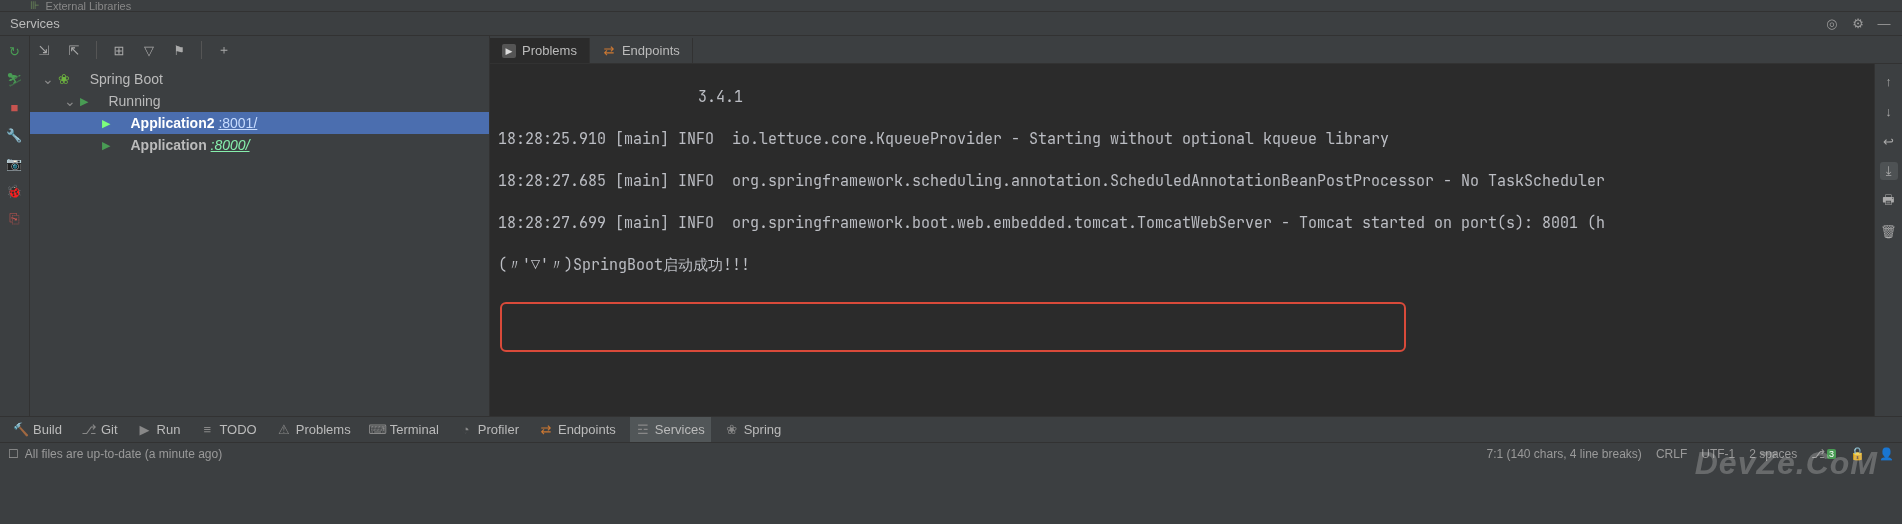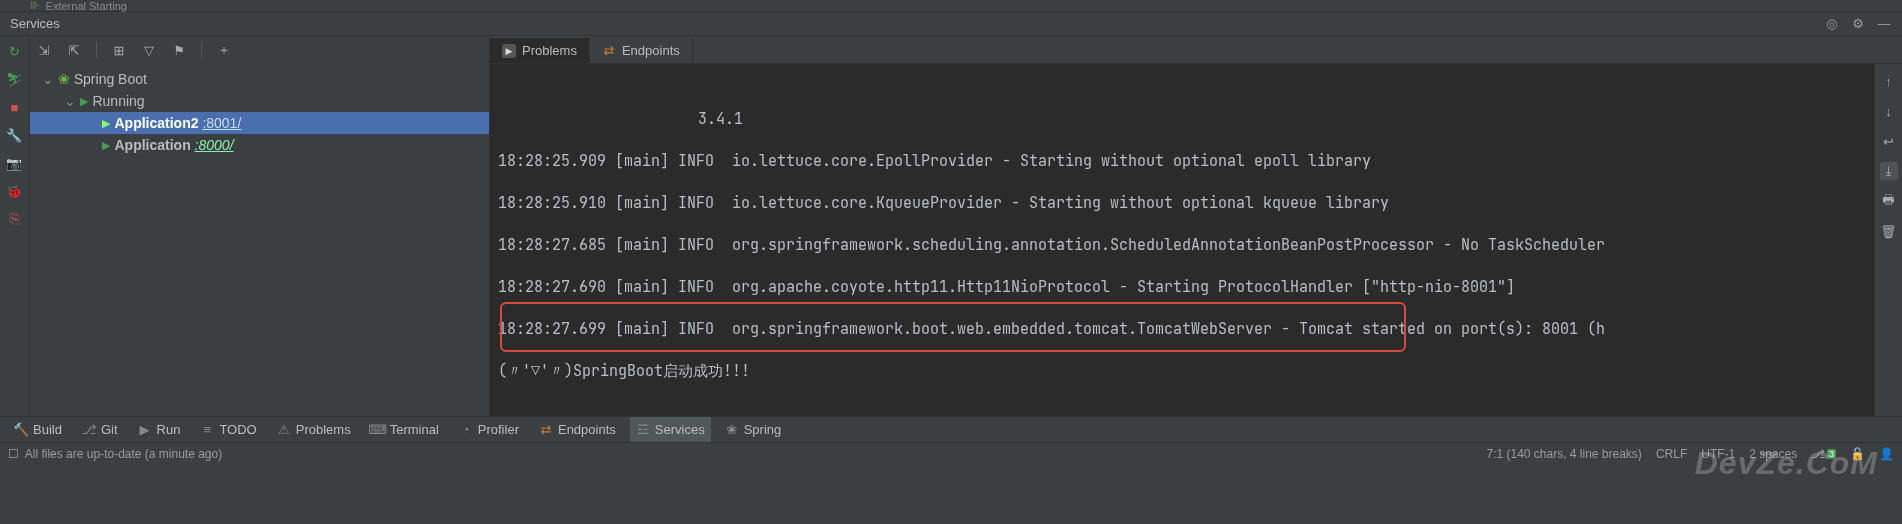--- a/index.html
+++ b/index.html
@@ -60,21 +60,21 @@
     height: 28px;
     padding: 0 6px;
     gap: 14px;
     color: #aaa;
   }
   .toolbar-sep { width:1px; height:18px; background:#555; }
   .tree { padding: 4px 0; font-size: 14px; }
   .tree-row { display:flex; align-items:center; height:22px; padding-left: 10px; gap:4px; cursor:pointer; }
   .tree-row.sel { background:#4b6eaf; color:#fff; }
   .tree-row .arrow { width:12px; color:#888; }
-  .tree-label { white-space: nowrap; }
+  .tree-label { white-space: nowrap; margin-left: 16px; }
   .spring-icon { color:#6db33f; }
   .run-tri { color:#499c54; font-size:11px; }
   .port { text-decoration: underline; text-align: right; }
   .port-grey { color:#86efac;font-style:italic; }
   .port-sel { color: #c7dcff; }
   .right-panel {
     flex:1;
     background:#2b2b2b;
     display:flex;
     flex-direction:column;
@@ -167,21 +167,21 @@
     pointer-events:none;
     letter-spacing:1px;
   }
   .log-line{ line-height:22px; }
 </style>
 </head>
 <body>
 
 <div class="top-remnant">
   <span style="color:#6a8759;margin-right:6px;">⊪</span>
-  <span>External Starting</span>
+  <span>External Libraries</span>
 </div>
 
 <div class="panel-header">
   <span class="panel-title">Services</span>
   <div class="panel-header-icons">
     <span class="icon-btn">◎</span>
     <span class="icon-btn">⚙</span>
     <span class="icon-btn">—</span>
   </div>
 </div>
@@ -235,25 +235,23 @@
       <div class="tab active">
         <span class="tab-icon" style="background:#555;border-radius:2px;color:#ddd;font-size:9px;">▶</span>
         <span>Problems</span>
       </div>
       <div class="tab">
         <span class="tab-icon" style="color:#cc7832;">⇄</span>
         <span>Endpoints</span>
       </div>
     </div>
     <div class="console-area">
-<div class="log-line" style="padding-left:200px;margin-top:22px;">3.4.1</div>
-<div class="log-line">18:28:25.909 [main] INFO  io.lettuce.core.EpollProvider - Starting without optional epoll library</div>
+<div class="log-line" style="padding-left:200px;">3.4.1</div>
 <div class="log-line">18:28:25.910 [main] INFO  io.lettuce.core.KqueueProvider - Starting without optional kqueue library</div>
 <div class="log-line">18:28:27.685 [main] INFO  org.springframework.scheduling.annotation.ScheduledAnnotationBeanPostProcessor - No TaskScheduler</div>
-<div class="log-line">18:28:27.690 [main] INFO  org.apache.coyote.http11.Http11NioProtocol - Starting ProtocolHandler ["http-nio-8001"]</div>
 <div class="log-line">18:28:27.699 [main] INFO  org.springframework.boot.web.embedded.tomcat.TomcatWebServer - Tomcat started on port(s): 8001 (h</div>
 <div class="log-line">(〃'▽'〃)SpringBoot启动成功!!!</div>
 
 
 
 
 
 
     </div>
     <div class="console-gutter">

